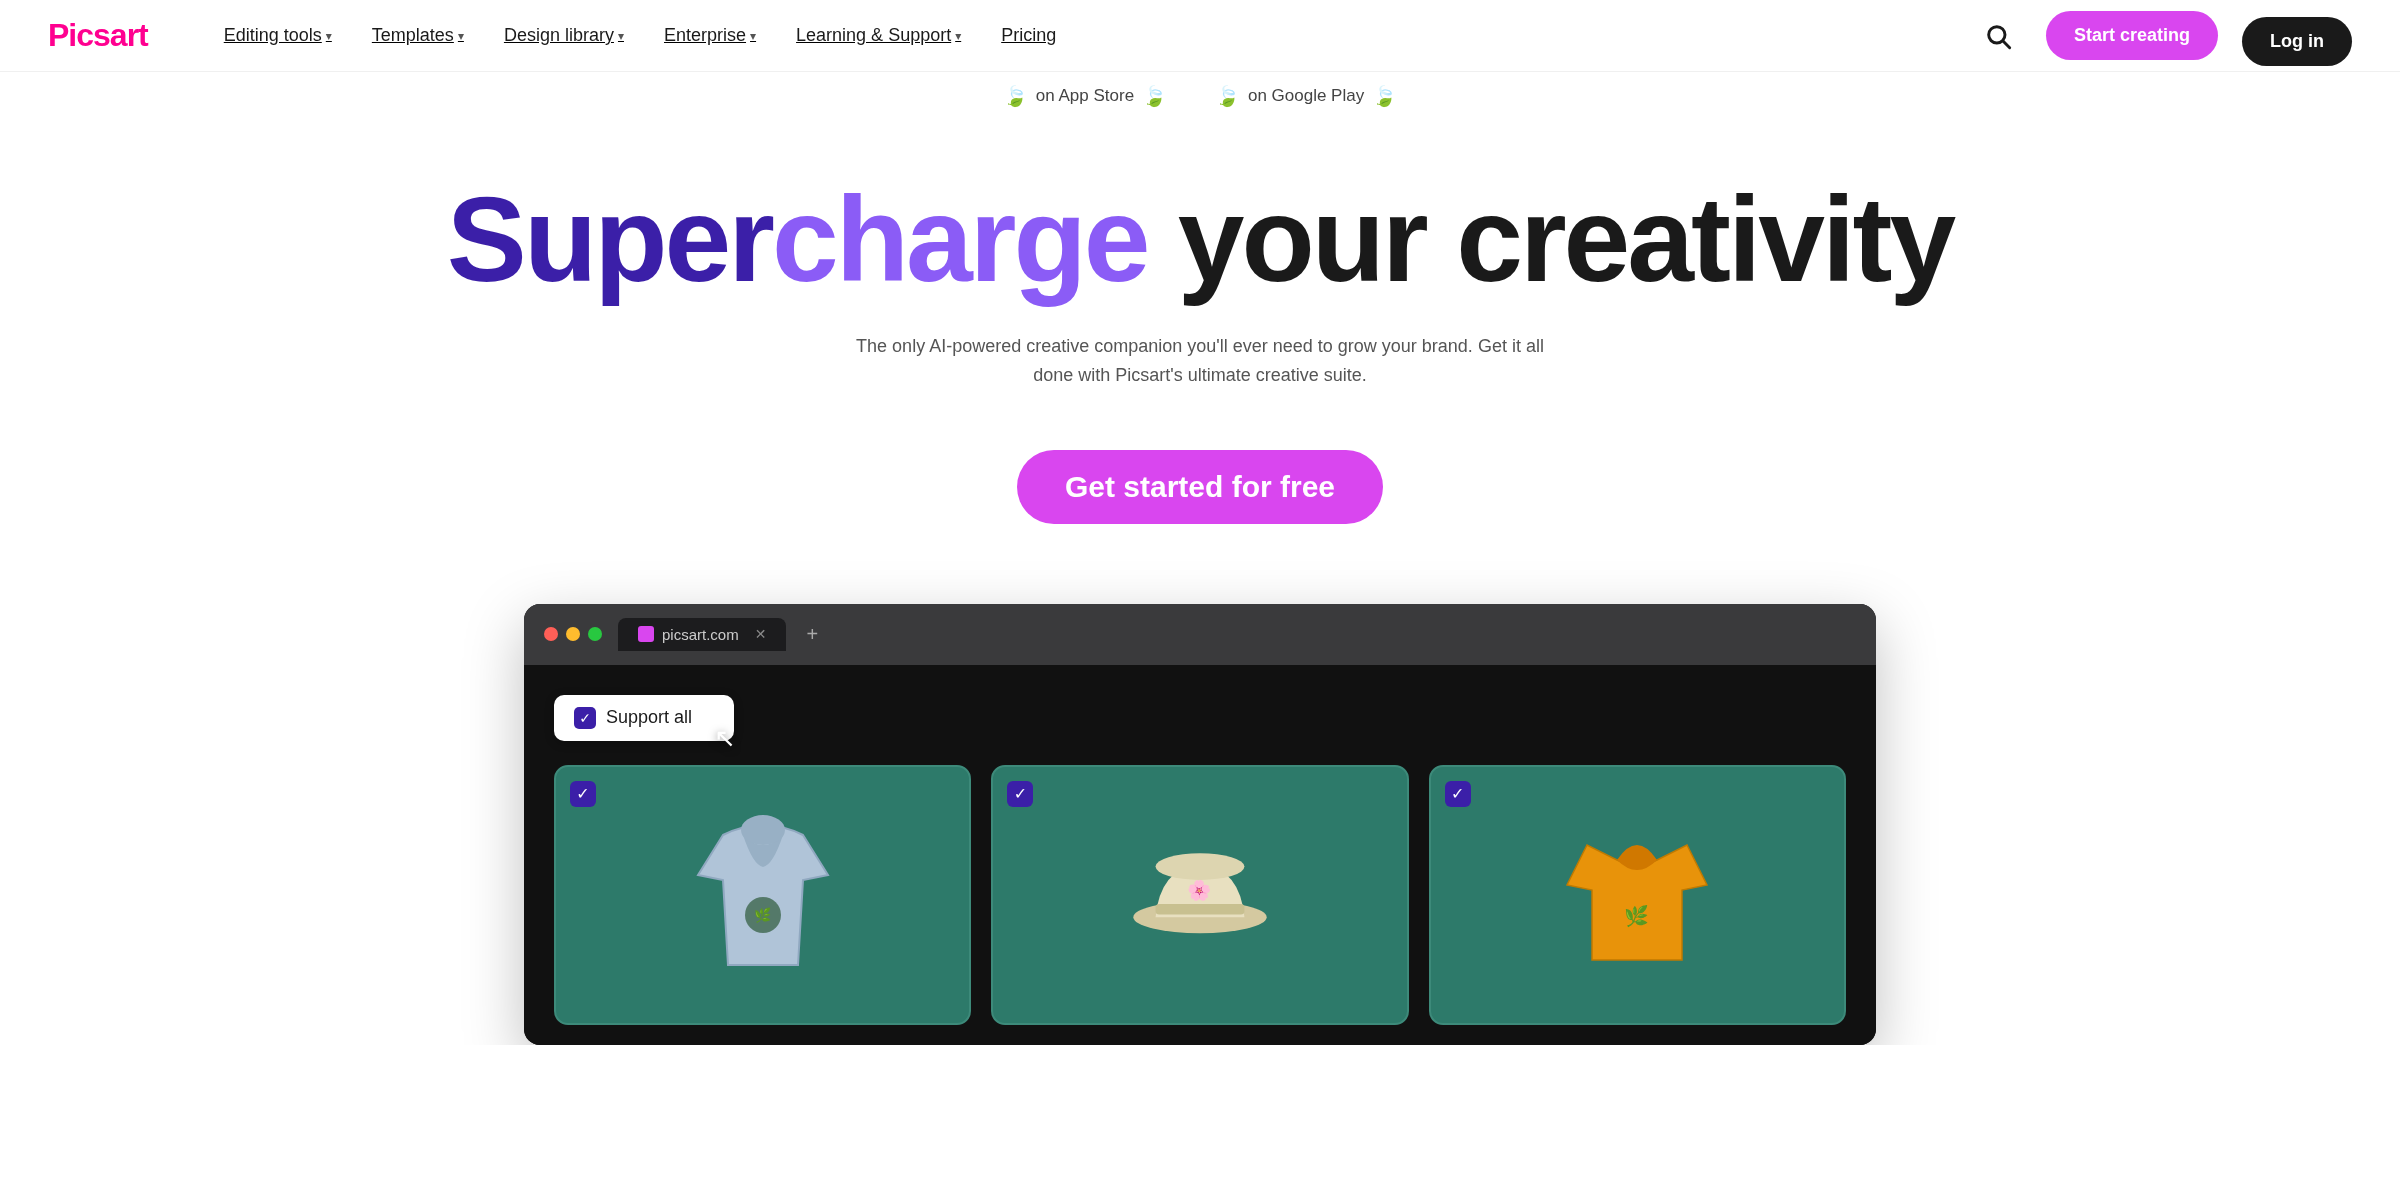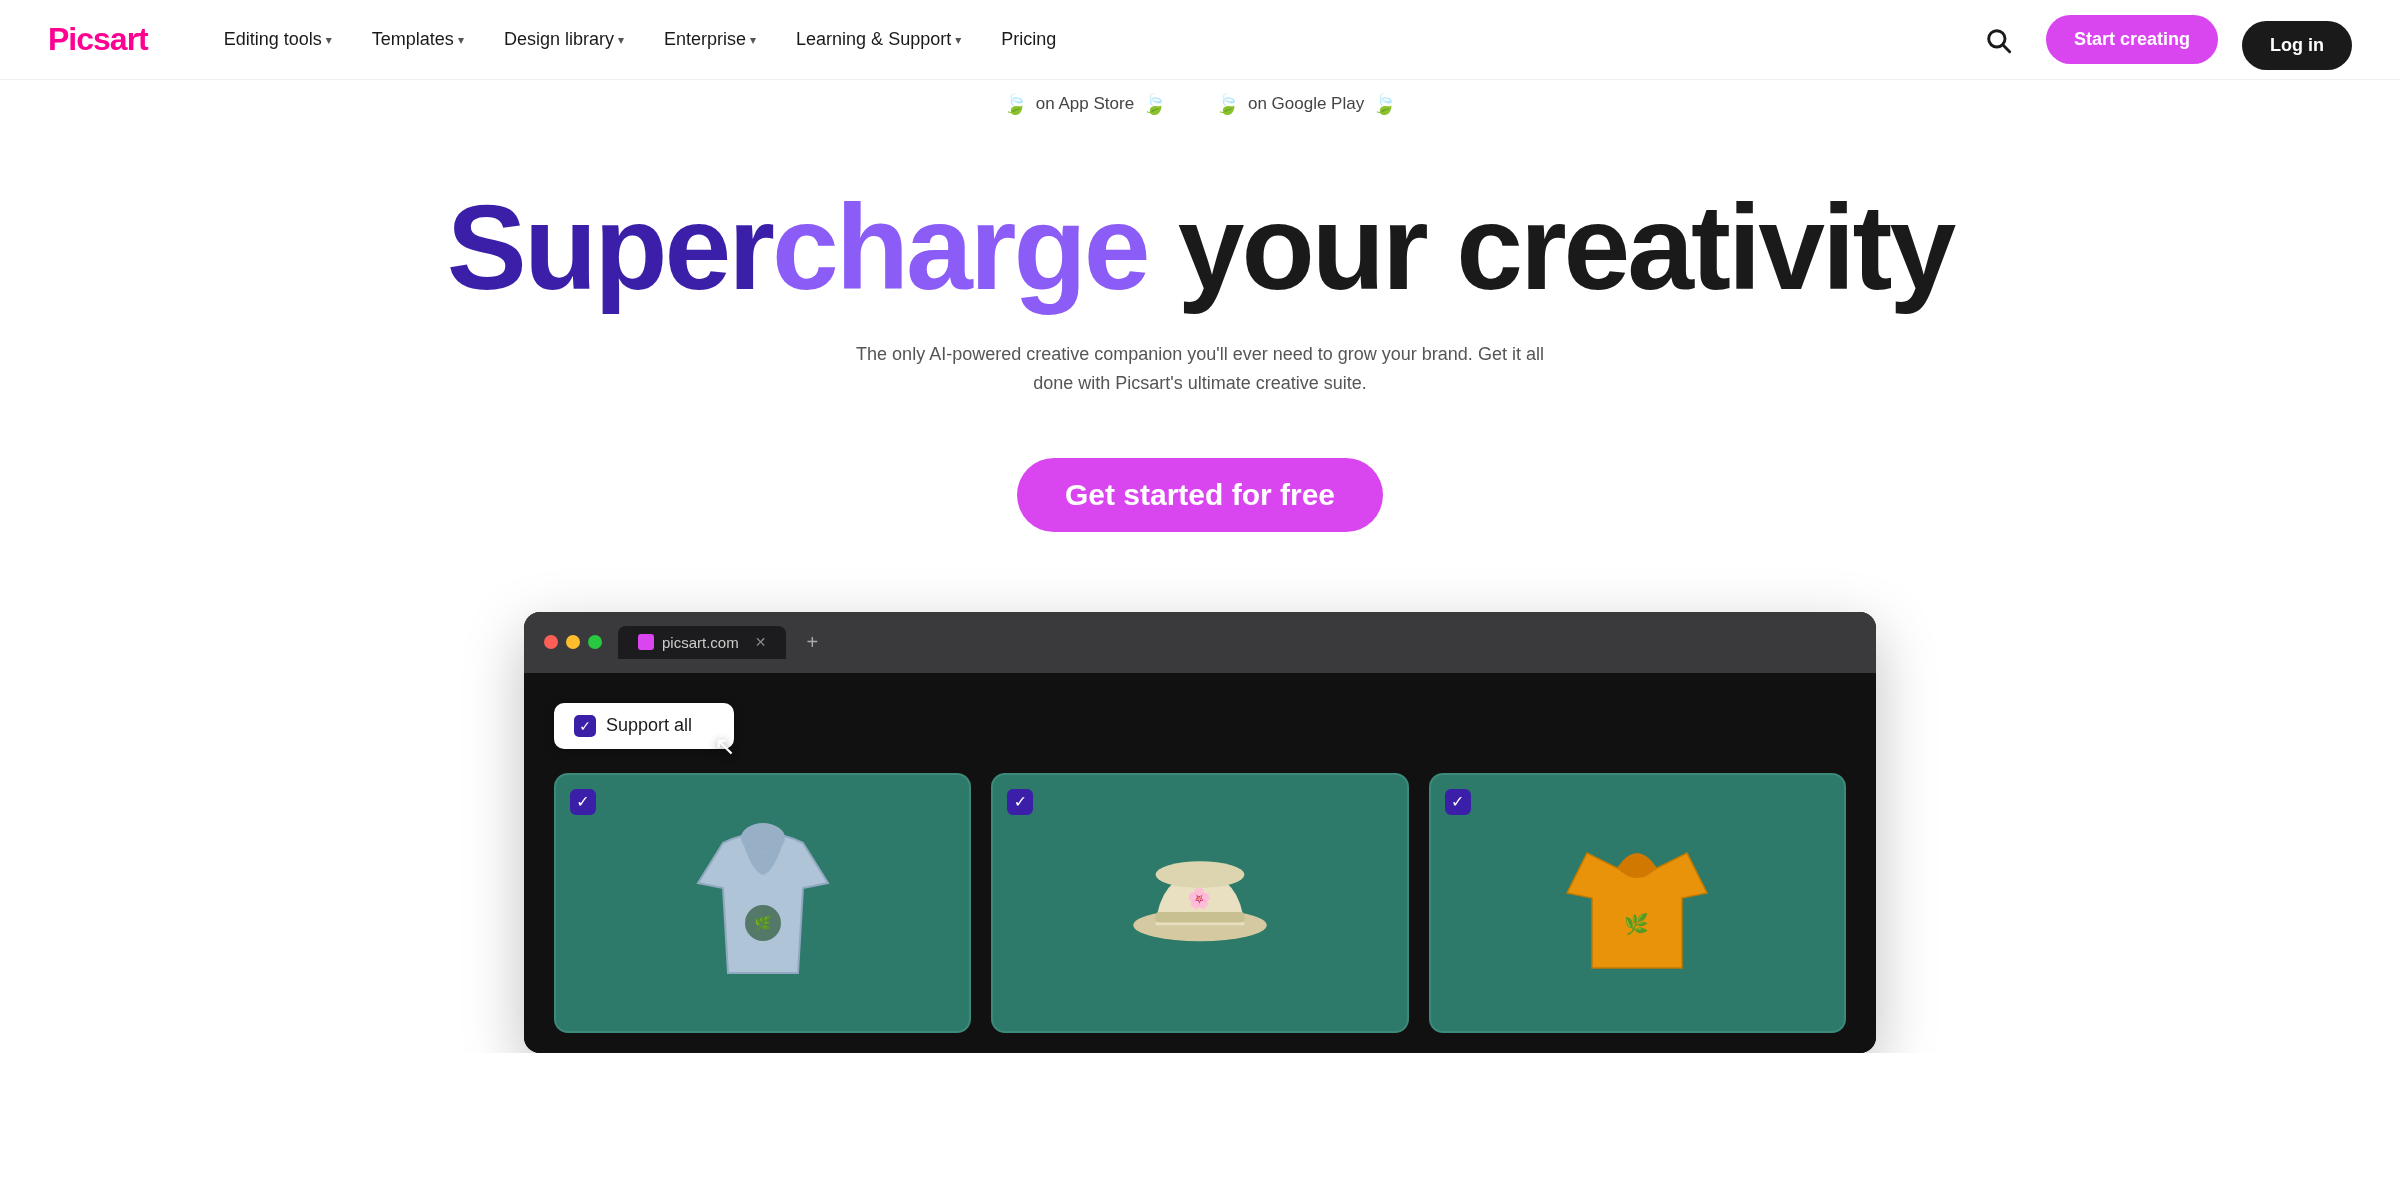--- a/index.html
+++ b/index.html
@@ -3,39 +3,40 @@
   <meta charset="utf-8">
   <style>
     * { margin: 0; padding: 0; box-sizing: border-box; }
     body { font-family: -apple-system, BlinkMacSystemFont, 'Segoe UI', sans-serif; background: #fff; overflow-x: hidden; width: 2400px; }
 
     
     .navbar {
       display: flex;
       align-items: center;
       padding: 0 48px;
-      height: 80px;
+      height: 72px;
       background: #fff;
       border-bottom: 1px solid #f0f0f0;
       position: relative;
       z-index: 10;
     }
     .logo {
       font-size: 32px;
       font-weight: 800;
       color: #ff0090;
       letter-spacing: -1px;
       margin-right: 60px;
       text-decoration: none;
     }
     .nav-links {
       display: flex;
       align-items: center;
       gap: 8px;
       flex: 1;
+      text-decoration: underline;
     }
     .nav-item {
       display: flex;
       align-items: center;
       gap: 4px;
       padding: 10px 16px;
       font-size: 18px;
       font-weight: 500;
       color: #1a1a1a;
       cursor: pointer;

